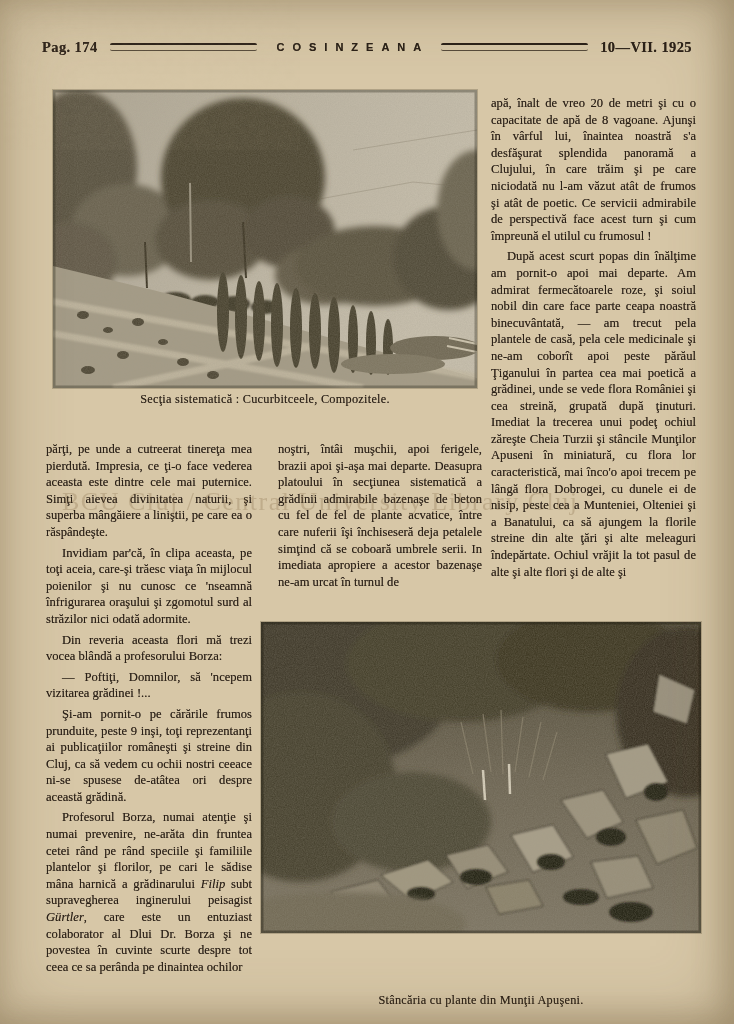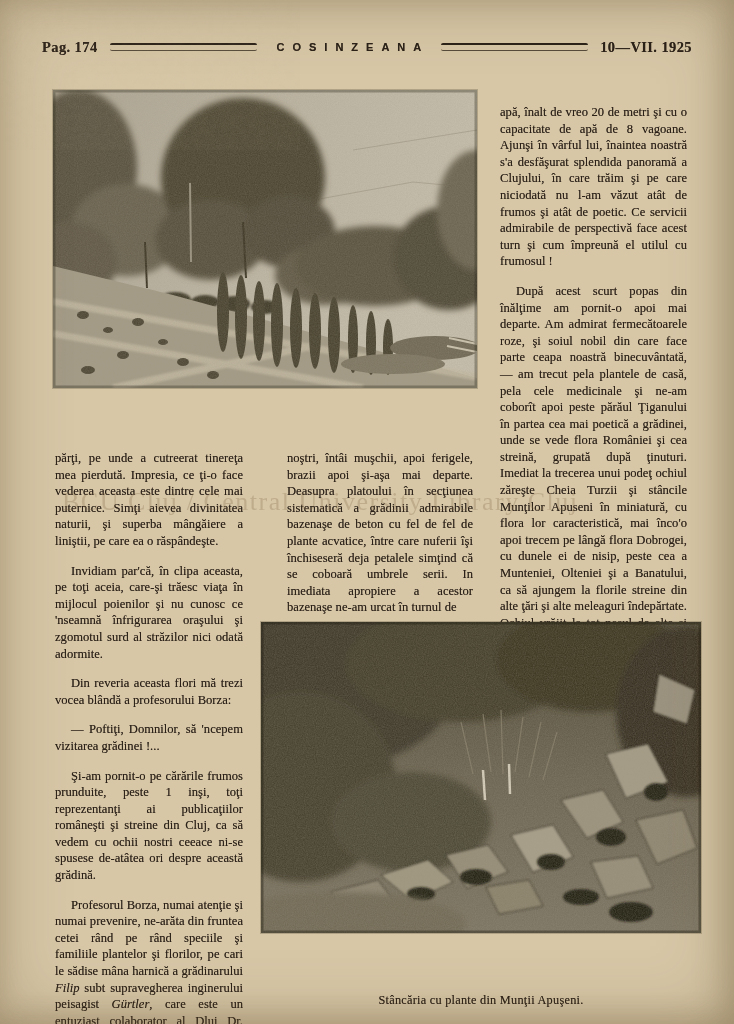--- a/index.html
+++ b/index.html
@@ -43,21 +43,21 @@
   }
   #caption1{left:53px;top:392px;width:424px;}
   #caption2{left:261px;top:946px;width:440px;margin-top:47px;}
 
   
   .col{
     position:absolute;z-index:1;text-align:justify;
     font-size:12.6px;line-height:16.6px;
     text-shadow:0 0 .45px rgba(43,33,24,.55);
   }
-  .col p{margin:13px;}
+  .col p{margin:4px;}
   .col p.indent{text-indent:16px;}
   .col em{font-style:italic;}
   #col-left{left:42px;top:437px;width:214px;}
   #col-middle{left:274px;top:437px;width:212px;}
   #col-right{left:487px;top:91px;width:213px;}
 
   
   .watermark{
     position:absolute;left:62px;top:487px;width:650px;z-index:4;pointer-events:none;
     font-size:26px;letter-spacing:1.5px;white-space:nowrap;
@@ -183,27 +183,28 @@
         <ellipse cx="340" cy="274" rx="52" ry="10" fill="#7d7560"></ellipse>
       </g>
       <g stroke="#cfc6b0" stroke-width="2">
         <line x1="396" y1="248" x2="424" y2="254"></line>
           <line x1="394" y1="256" x2="424" y2="262"></line>
       </g>
       <rect width="424" height="298" filter="url(#grain)" opacity="0.45"></rect>
       <rect x="1" y="1" width="422" height="296" fill="none" stroke="#2f2a1d" stroke-width="3" opacity="0.35"></rect>
     </svg>
   </div>
+  <div class="caption" id="caption1">Secţia sistematică : Cucurbitceele, Compozitele.</div>
 
   <div class="col" id="col-left">
       <p><span>părţi, pe unde a cutreerat tinereţa mea pierdută. Impresia, ce ţi-o face vederea aceasta este dintre cele mai puternice. Simţi aievea divinitatea naturii, şi superba mângăiere a liniştii, pe care ea o răspândeşte.</span></p>
       <p class="indent"><span>Invidiam par'că, în clipa aceasta, pe toţi aceia, care-şi trăesc viaţa în mijlocul poienilor şi nu cunosc ce 'nseamnă înfrigurarea oraşului şi zgomotul surd al străzilor nici odată adormite.</span></p>
       <p class="indent"><span>Din reveria aceasta flori mă trezi vocea blândă a profesorului Borza:</span></p>
       <p class="indent"><span>— Poftiţi, Domnilor, să 'ncepem vizitarea grădinei !...</span></p>
-      <p class="indent"><span>Şi-am pornit-o pe cărările frumos prunduite, peste 1 inşi, toţi reprezentanţi ai publicaţiilor româneşti şi streine din Cluj, ca să vedem cu ochii nostri ceeace ni-se spusese de-atâtea ori despre această grădină.</span></p>
+      <p class="indent"><span>Şi-am pornit-o pe cărările frumos prunduite, peste 9 inşi, toţi reprezentanţi ai publicaţiilor româneşti şi streine din Cluj, ca să vedem cu ochii nostri ceeace ni-se spusese de-atâtea ori despre această grădină.</span></p>
       <p class="indent"><span>Profesorul Borza, numai atenţie şi numai prevenire, ne-arăta din fruntea cetei rând pe rând speciile şi familiile plantelor şi florilor, pe cari le sădise mâna harnică a grădinarului </span><em>Filip</em><span> subt supravegherea inginerului peisagist </span><em>Gürtler</em><span>, care este un entuziast colaborator al Dlui Dr. Borza şi ne povestea în cuvinte scurte despre tot ceea ce sa perânda pe dinaintea ochilor</span></p>
     </div>
   <div class="col" id="col-middle">
       <p><span>noştri, întâi muşchii, apoi ferigele, brazii apoi şi-aşa mai departe. Deasupra platoului în secţiunea sistematică a grădinii admirabile bazenaşe de beton cu fel de fel de plante acvatice, între care nuferii îşi închiseseră deja petalele simţind că se coboară umbrele serii. In imediata apropiere a acestor bazenaşe ne-am urcat în turnul de</span></p>
     </div>
   <div class="col" id="col-right">
       <p><span>apă, înalt de vreo 20 de metri şi cu o capacitate de apă de 8 vagoane. Ajunşi în vârful lui, înaintea noastră s'a desfăşurat splendida panoramă a Clujului, în care trăim şi pe care niciodată nu l-am văzut atât de frumos şi atât de poetic. Ce servicii admirabile de perspectivă face acest turn şi cum împreună el utilul cu frumosul !</span></p>
       <p class="indent"><span>După acest scurt popas din înălţime am pornit-o apoi mai departe. Am admirat fermecătoarele roze, şi soiul nobil din care face parte ceapa noastră binecuvântată, — am trecut pela plantele de casă, pela cele medicinale şi ne-am coborît apoi peste părăul Ţiganului în partea cea mai poetică a grădinei, unde se vede flora României şi cea streină, grupată după ţinuturi. Imediat la trecerea unui podeţ ochiul zăreşte Cheia Turzii şi stâncile Munţilor Apuseni în miniatură, cu flora lor caracteristică, mai înco'o apoi trecem pe lângă flora Dobrogei, cu dunele ei de nisip, peste cea a Munteniei, Olteniei şi a Banatului, ca să ajungem la florile streine din alte ţări şi alte meleaguri îndepărtate. Ochiul vrăjit la tot pasul de alte şi alte flori şi de alte şi</span></p>
     </div>
 

